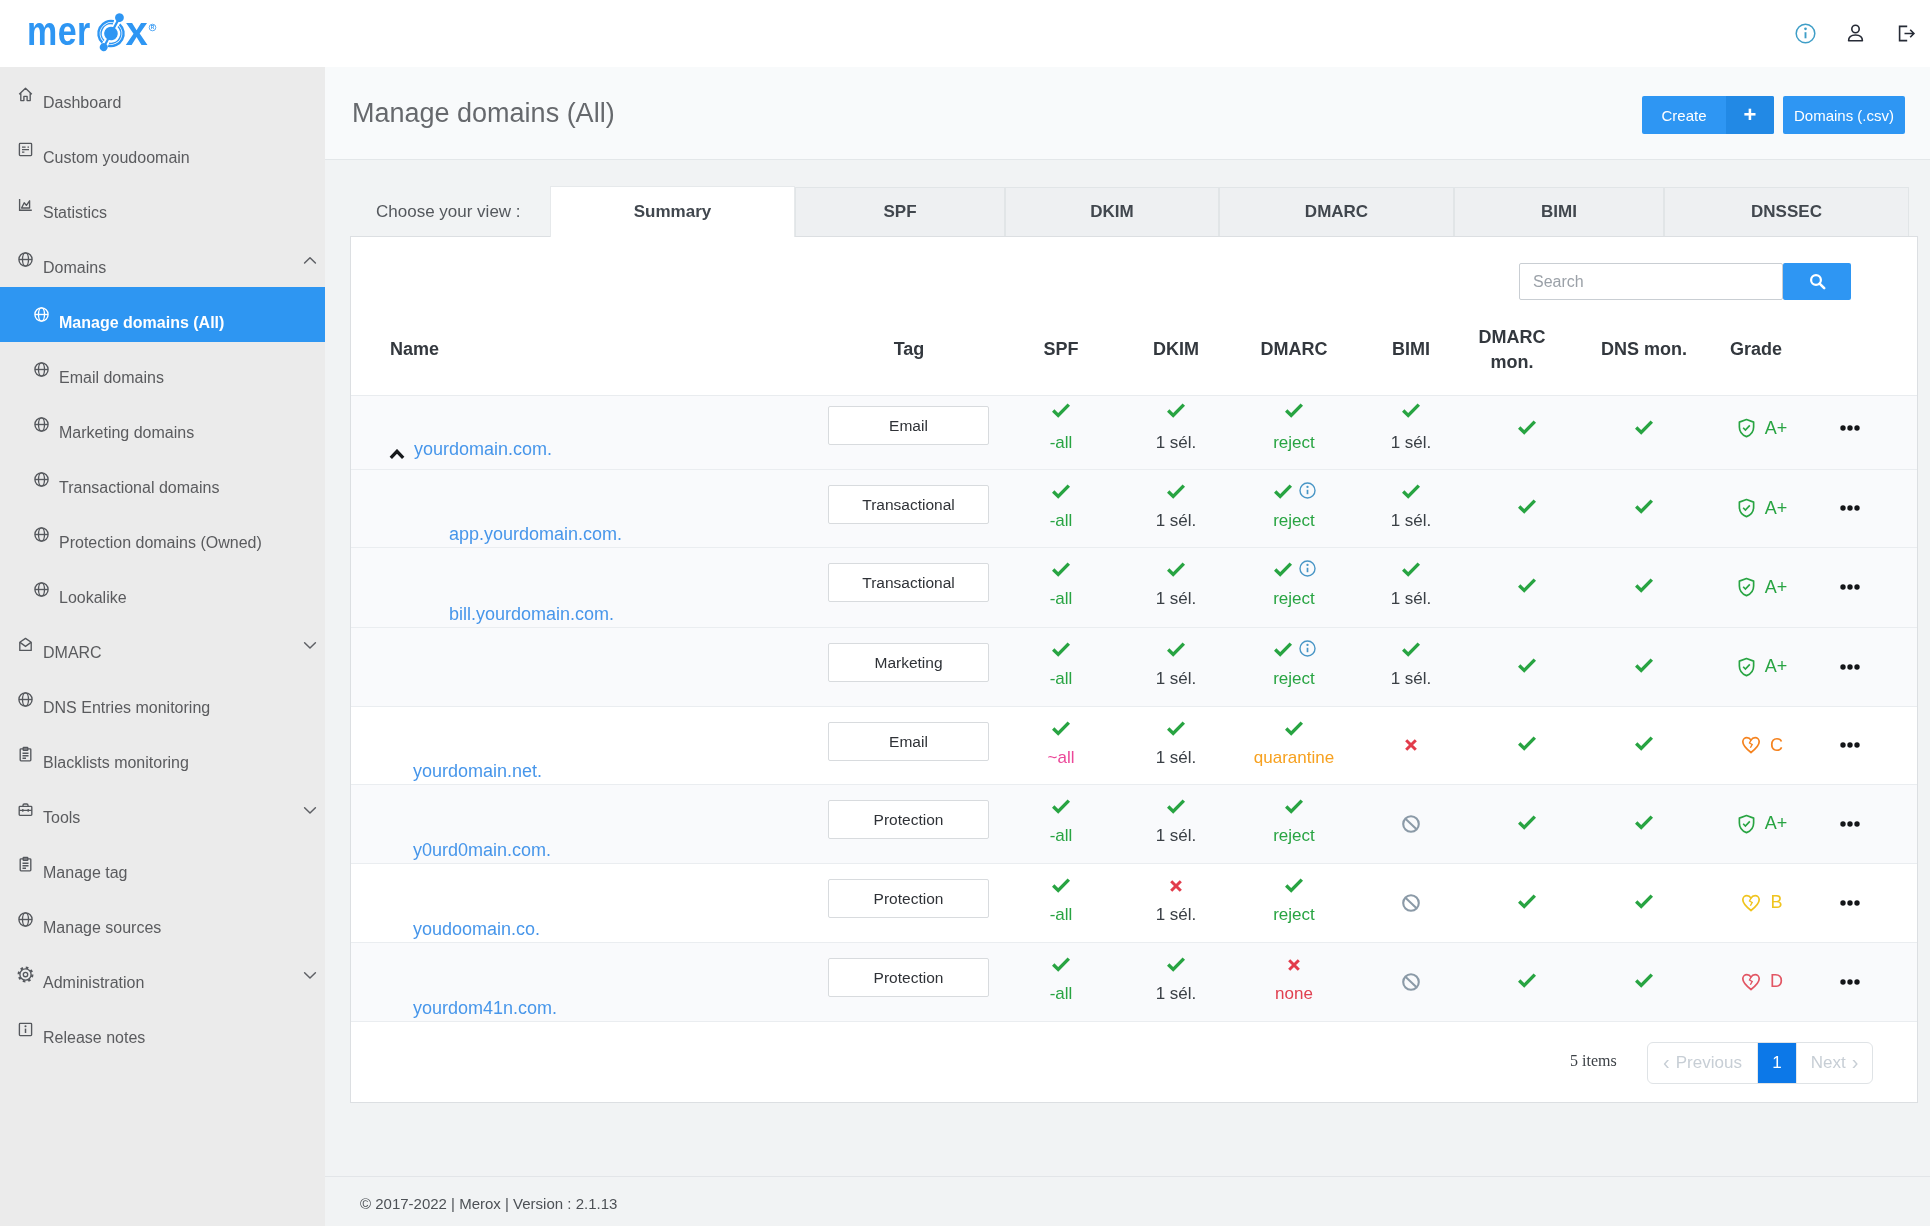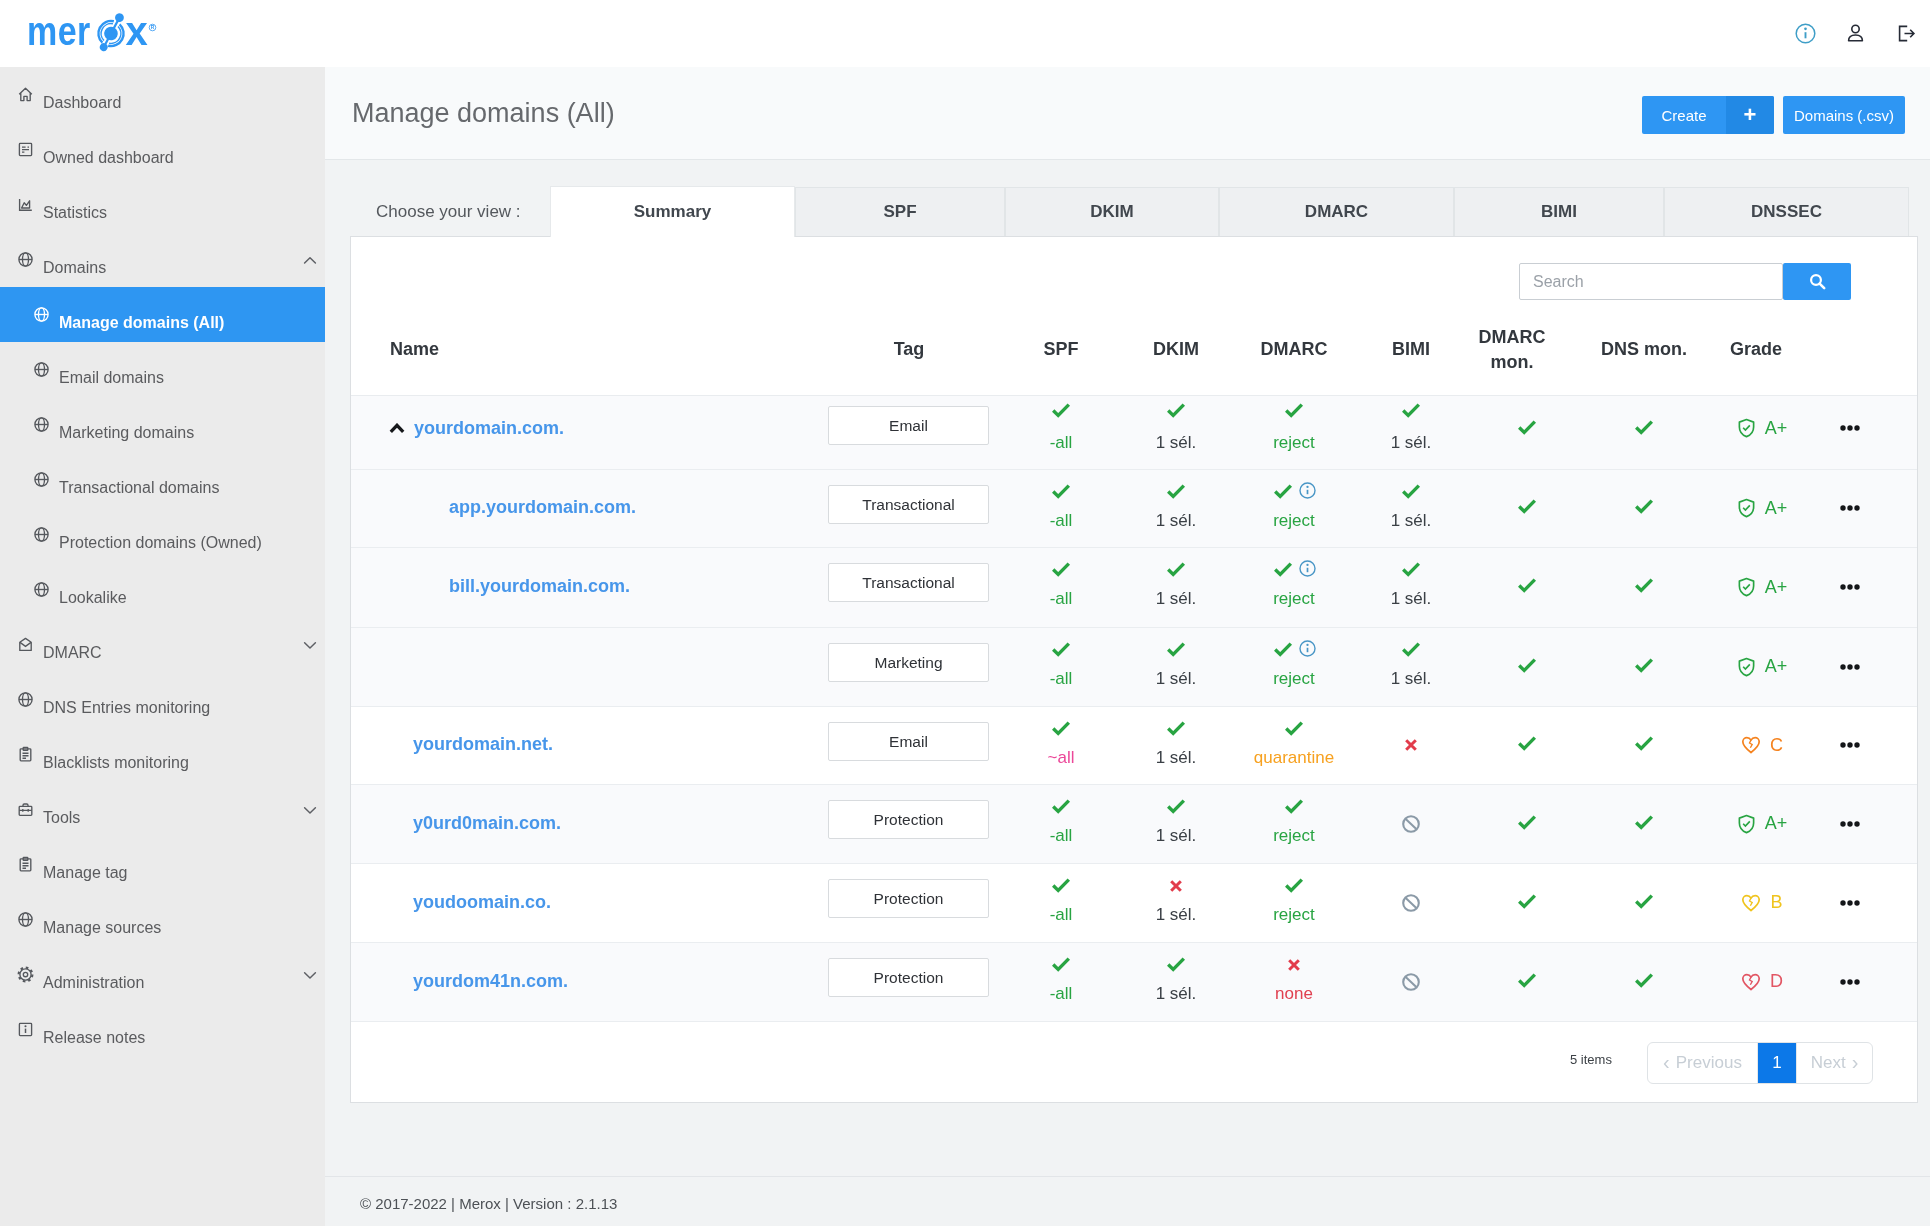--- a/index.html
+++ b/index.html
@@ -37,42 +37,42 @@
 #card { position:absolute; left:25px; top:169px; width:1568px; height:867px; background:#fff; border:1px solid #dcdfe2; z-index:1; }
 #search { position:absolute; left:1168px; top:26px; width:264px; height:37px; border:1px solid #c9ced3; border-radius:2px; display:flex; align-items:center; padding-left:13px; color:#9ba1a8; font-size:16px; background:#fff; }
 #searchbtn { position:absolute; left:1432px; top:26px; width:68px; height:37px; background:#2e96f3; border-radius:2px; display:flex; align-items:center; justify-content:center; }
 
 #thead { position:absolute; left:0; top:76px; width:1566px; height:83px; border-bottom:1px solid #e9ecef; }
 .hcell { position:absolute; top:0; height:83px; display:flex; align-items:center; justify-content:center; text-align:center; font-weight:bold; font-size:18px; color:#33383e; line-height:1.35; padding-bottom:10px; }
 .hcell[style*="text-align:left"] { justify-content:flex-start; }
 
 .row { position:absolute; left:0; width:1566px; border-bottom:1px solid #eaedf0; }
 .cell { position:absolute; top:0; height:100%; }
-.namewrap { display:flex; align-items:center; height:100%; padding-bottom:2px;font-weight:bold; }
+.namewrap { display:flex; align-items:flex-end; height:100%; padding-bottom:2px; }
 .row.r1 .namewrap { padding-bottom:9px; }
 .caret { margin-right:9px; }
 .lnk { color:#4796ea; font-size:18px; }
 .tagbox { position:absolute; left:1px; top:15px; width:161px; height:39px; background:#fff; border:1px solid #d8dbde; border-radius:2px; display:flex; align-items:center; justify-content:center; font-size:15.5px; color:#2f3237; }
 .st { display:flex; flex-direction:column; align-items:center; height:100%; padding-top:12px; }
 .row.r1 .st { padding-top:5px; }
 .stt { height:17px; display:flex; align-items:flex-end; justify-content:center; }
 .stt svg { margin-bottom:0; }
 .st .stx { margin-top:13px; font-size:17px; line-height:1; }
 .row.r1 .st .stx { margin-top:16px; }
 .ckrow { display:flex; align-items:center; gap:6px; }
 .cen { display:flex; align-items:center; justify-content:center; height:100%; padding-bottom:1px; }
 .row.r1 .cen { padding-bottom:9px; }
 .row.r1 .tagbox { top:10px; }
 .cenm { display:flex; align-items:center; justify-content:center; height:100%; padding-bottom:5px; }
 .row.r1 .cenm { padding-bottom:11px; }
 .grade .glet { margin-left:9px; font-size:18px; }
 .grade { padding-left:12px; }
 
 #tfoot { position:absolute; left:0; top:785px; width:1566px; height:80px; }
-#items5 { position:absolute; left:1219px; top:30px; font-size:13px; color:#3c4146; }
+#items5 { position:absolute; left:1219px; top:30px; font-size:16px; color:#3c4146;font-family:Liberation Serif, serif; }
 #pager { position:absolute; left:1296px; top:20px; width:226px; height:42px; border:1px solid #dfe3e6; border-radius:6px; display:flex; overflow:hidden; background:#fff; }
 #pager .pg { display:flex; align-items:center; justify-content:center; font-size:17px; }
 #pg-prev { width:110px; color:#c7ced5; border-right:1px solid #e4e8ea; }
 #pg-one { width:38px; background:#0c78e8; color:#fff; }
 #pg-next { width:76px; color:#c7ced5; border-left:1px solid #e4e8ea; }
 .pchev { font-size:20px; margin:0 6px 2px 0; }
 .pchev2 { font-size:20px; margin:0 0 2px 6px; }
 
 #footline { position:absolute; left:0; top:1109px; width:1605px; border-top:1px solid #e2e5e8; }
 #foot { position:absolute; left:35px; top:1128px; font-size:15px; color:#4d5156; }
@@ -85,21 +85,21 @@
         <svg class="mi" viewBox="0 0 17 17">
           <path d="M2.2 8.2 L8.5 2.2 L14.8 8.2 M3.8 7 V14.6 H6.9 V10.3 H10.1 V14.6 H13.2 V7" fill="none" stroke="#55585d" stroke-width="1.35" stroke-linejoin="round"></path>
         </svg>
         <span class="stxt">Dashboard</span>
       </div>
 <div class="sitem">
         <svg class="mi" viewBox="0 0 17 17">
           <rect x="2.4" y="2.4" width="12.2" height="12.2" rx="0.8" fill="none" stroke="#55585d" stroke-width="1.35"></rect>
           <path d="M5 6.1 H8.6 M5 8.6 H12 M5 11.1 H7.4 M10.5 6.1 H12" stroke="#55585d" stroke-width="1.35"></path>
         </svg>
-        <span class="stxt">Owned dashboard</span>
+        <span class="stxt">Custom youdoomain</span>
       </div>
 <div class="sitem">
         <svg class="mi" viewBox="0 0 17 17">
           <path d="M2.6 3 V14.2 H14.8" fill="none" stroke="#55585d" stroke-width="1.35"></path>
           <path d="M4.6 12 L7.2 6.8 L9.4 9.4 L12.6 4.8 L12.6 12 Z" fill="none" stroke="#55585d" stroke-width="1.35" stroke-linejoin="round"></path>
         </svg>
         <span class="stxt">Statistics</span>
       </div>
 <div class="sitem">
         <svg class="mi" viewBox="0 0 17 17">

